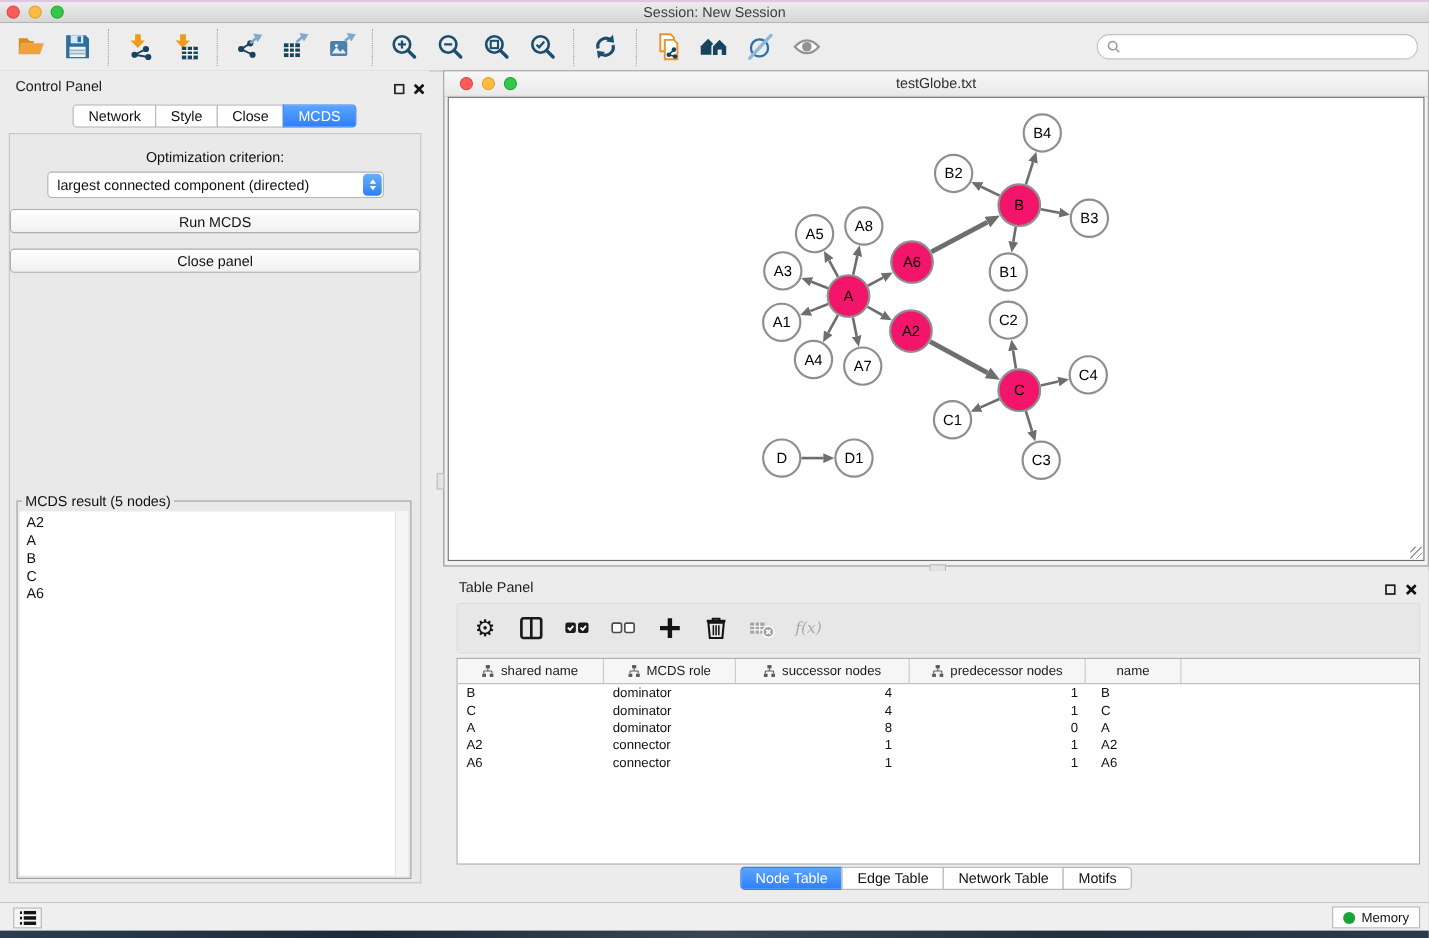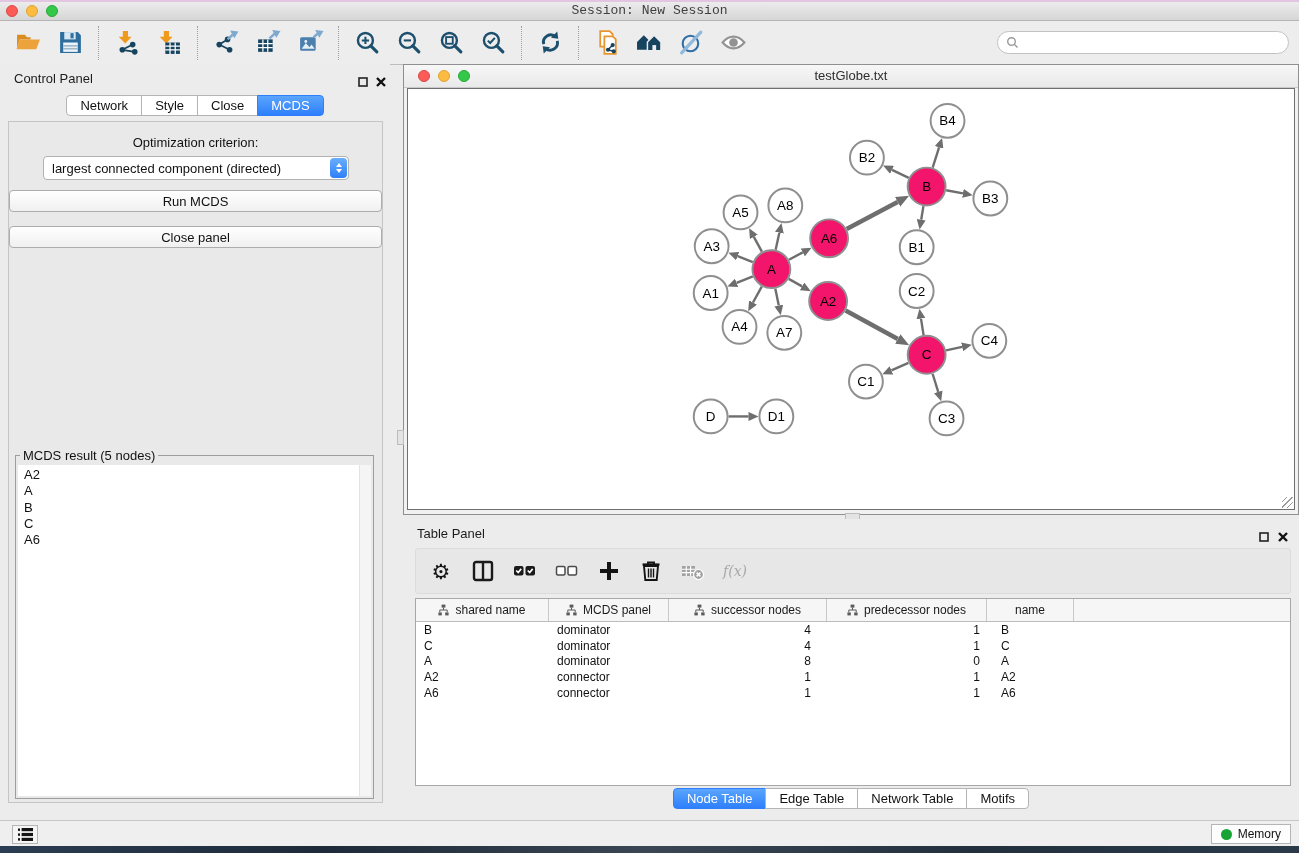--- a/index.html
+++ b/index.html
@@ -1,21 +1,21 @@
 <!DOCTYPE html>
 <html><head>
 <meta charset="utf-8">
 <style>
   html,body{margin:0;padding:0;background:#444;}
   .screen{position:relative;width:1299px;height:853px;background:#ececec;overflow:hidden;
           font-family:"Liberation Sans",sans-serif;color:#111;}
   
   .top-strip{position:absolute;left:0;top:0;right:0;height:2px;background:#e2c5e0;}
   .titlebar{position:absolute;left:0;top:2px;right:0;height:18px;
-            background:linear-gradient(#ececec,#d6d6d6);border-bottom:1px solid #b4b4b4;font-family:Liberation Mono, monospace;}
+            background:linear-gradient(#ececec,#d6d6d6);border-bottom:1px solid #b4b4b4;}
   .light{position:absolute;top:3px;width:12px;height:12px;border-radius:50%;box-sizing:border-box;}
   .light.red{left:6px;background:#fc5b57;border:1px solid #d94a44;}
   .light.yellow{left:26px;background:#fdbc40;border:1px solid #dfa333;}
   .light.green{left:46px;background:#34c84a;border:1px solid #27a835;}
   .tb-title{text-align:center;line-height:18px;font-size:13px;color:#3e3e3e;}
   
   .toolbar{position:absolute;left:0;top:21px;right:0;height:43px;background:#ededed;
            border-bottom:1px solid #bdbdbd;display:flex;align-items:center;}
   .tb-group{display:flex;align-items:center;gap:12px;padding:0 13px;}
   .tb-btn{width:30px;height:30px;display:flex;align-items:center;justify-content:center;}
@@ -470,21 +470,21 @@
             </svg>
             <span>shared name</span>
           </div>
           <div class="t-cell" style="width: 120px;">
             <svg width="11" height="12" viewBox="0 0 11 12">
               <rect x="3.6" y="0.6" width="3.8" height="3" fill="#5a5a5a"></rect>
               <path d="M5.5 3.6v2.4M1.8 6h7.4M1.8 6v2M9.2 6v2" stroke="#5a5a5a" fill="none"></path>
               <rect x="0.4" y="8.4" width="3.4" height="3" fill="#5a5a5a"></rect>
               <rect x="7.2" y="8.4" width="3.4" height="3" fill="#5a5a5a"></rect>
             </svg>
-            <span>MCDS panel</span>
+            <span>MCDS role</span>
           </div>
           <div class="t-cell" style="width: 158px;">
             <svg width="11" height="12" viewBox="0 0 11 12">
               <rect x="3.6" y="0.6" width="3.8" height="3" fill="#5a5a5a"></rect>
               <path d="M5.5 3.6v2.4M1.8 6h7.4M1.8 6v2M9.2 6v2" stroke="#5a5a5a" fill="none"></path>
               <rect x="0.4" y="8.4" width="3.4" height="3" fill="#5a5a5a"></rect>
               <rect x="7.2" y="8.4" width="3.4" height="3" fill="#5a5a5a"></rect>
             </svg>
             <span>successor nodes</span>
           </div>

